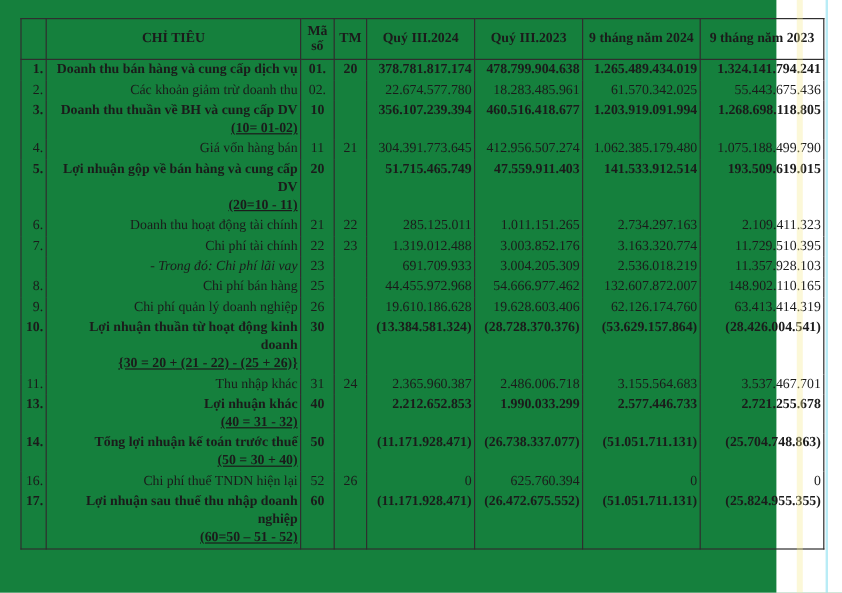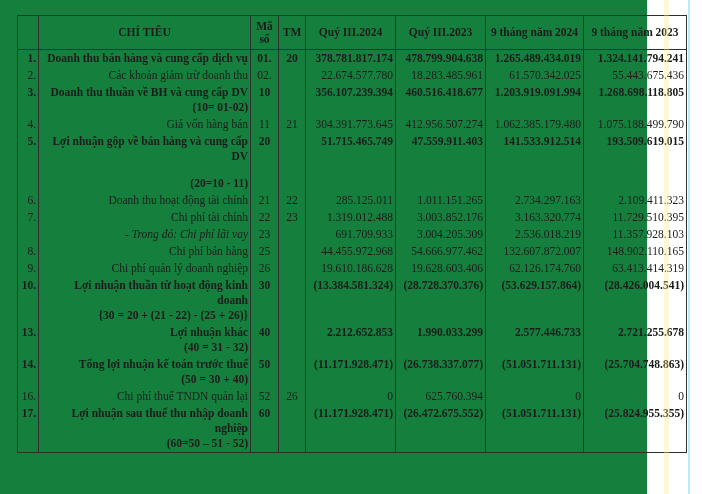--- a/index.html
+++ b/index.html
@@ -79,22 +79,22 @@
 
   td.no   { text-align: right; padding-right: 2px; }
   td.lbl  { text-align: right; padding-left: 4px; padding-right: 2px; }
   td.code { text-align: center; margin-top: 12px; }
   td.tm   { text-align: center; }
   td.val  { text-align: right; padding-right: 3px; }
 
   tr.bold td { font-weight: bold; }
   tr.tall td { padding-top: 4px; padding-bottom: 3px; }
   td.lbl.italic-lbl { font-style: italic; padding-left: 10px; }
-  .formula { display: block; }
-  .formula.gap { margin-top: 12px; }
+  .formula { display: block; text-decoration: underline; }
+  .formula.gap { margin-top: 0; }
 </style>
 </head>
 <body>
 
 <div class="page">
   <div class="artifact-yellow"></div>
   <div class="artifact-cyan"></div>
 
   <table class="fin">
     <colgroup>
@@ -223,20 +223,30 @@
         <tr class="bold">
           <td class="no">10.</td>
           <td class="lbl"><span>Lợi nhuận thuần từ hoạt động kinh doanh</span><span class="formula">{30 = 20 + (21 - 22) - (25 + 26)}</span></td>
           <td class="code">30</td>
           <td class="tm"></td>
           <td class="val">(13.384.581.324)</td>
           <td class="val">(28.728.370.376)</td>
           <td class="val">(53.629.157.864)</td>
           <td class="val">(28.426.004.541)</td>
         </tr>
+        <tr>
+          <td class="no">11.</td>
+          <td class="lbl"><span>Thu nhập khác</span></td>
+          <td class="code">31</td>
+          <td class="tm">24</td>
+          <td class="val">2.365.960.387</td>
+          <td class="val">2.486.006.718</td>
+          <td class="val">3.155.564.683</td>
+          <td class="val">3.537.467.701</td>
+        </tr>
         <tr class="bold">
           <td class="no">13.</td>
           <td class="lbl"><span>Lợi nhuận khác</span><span class="formula">(40 = 31 - 32)</span></td>
           <td class="code">40</td>
           <td class="tm"></td>
           <td class="val">2.212.652.853</td>
           <td class="val">1.990.033.299</td>
           <td class="val">2.577.446.733</td>
           <td class="val">2.721.255.678</td>
         </tr>
@@ -245,21 +255,21 @@
           <td class="lbl"><span>Tổng lợi nhuận kế toán trước thuế</span><span class="formula">(50 = 30 + 40)</span></td>
           <td class="code">50</td>
           <td class="tm"></td>
           <td class="val">(11.171.928.471)</td>
           <td class="val">(26.738.337.077)</td>
           <td class="val">(51.051.711.131)</td>
           <td class="val">(25.704.748.863)</td>
         </tr>
         <tr>
           <td class="no">16.</td>
-          <td class="lbl"><span>Chi phí thuế TNDN quản lại</span></td>
+          <td class="lbl"><span>Chi phí thuế TNDN hiện lại</span></td>
           <td class="code">52</td>
           <td class="tm">26</td>
           <td class="val">0</td>
           <td class="val">625.760.394</td>
           <td class="val">0</td>
           <td class="val">0</td>
         </tr>
         <tr class="bold">
           <td class="no">17.</td>
           <td class="lbl"><span>Lợi nhuận sau thuế thu nhập doanh nghiệp</span><span class="formula">(60=50 – 51 - 52)</span></td>

